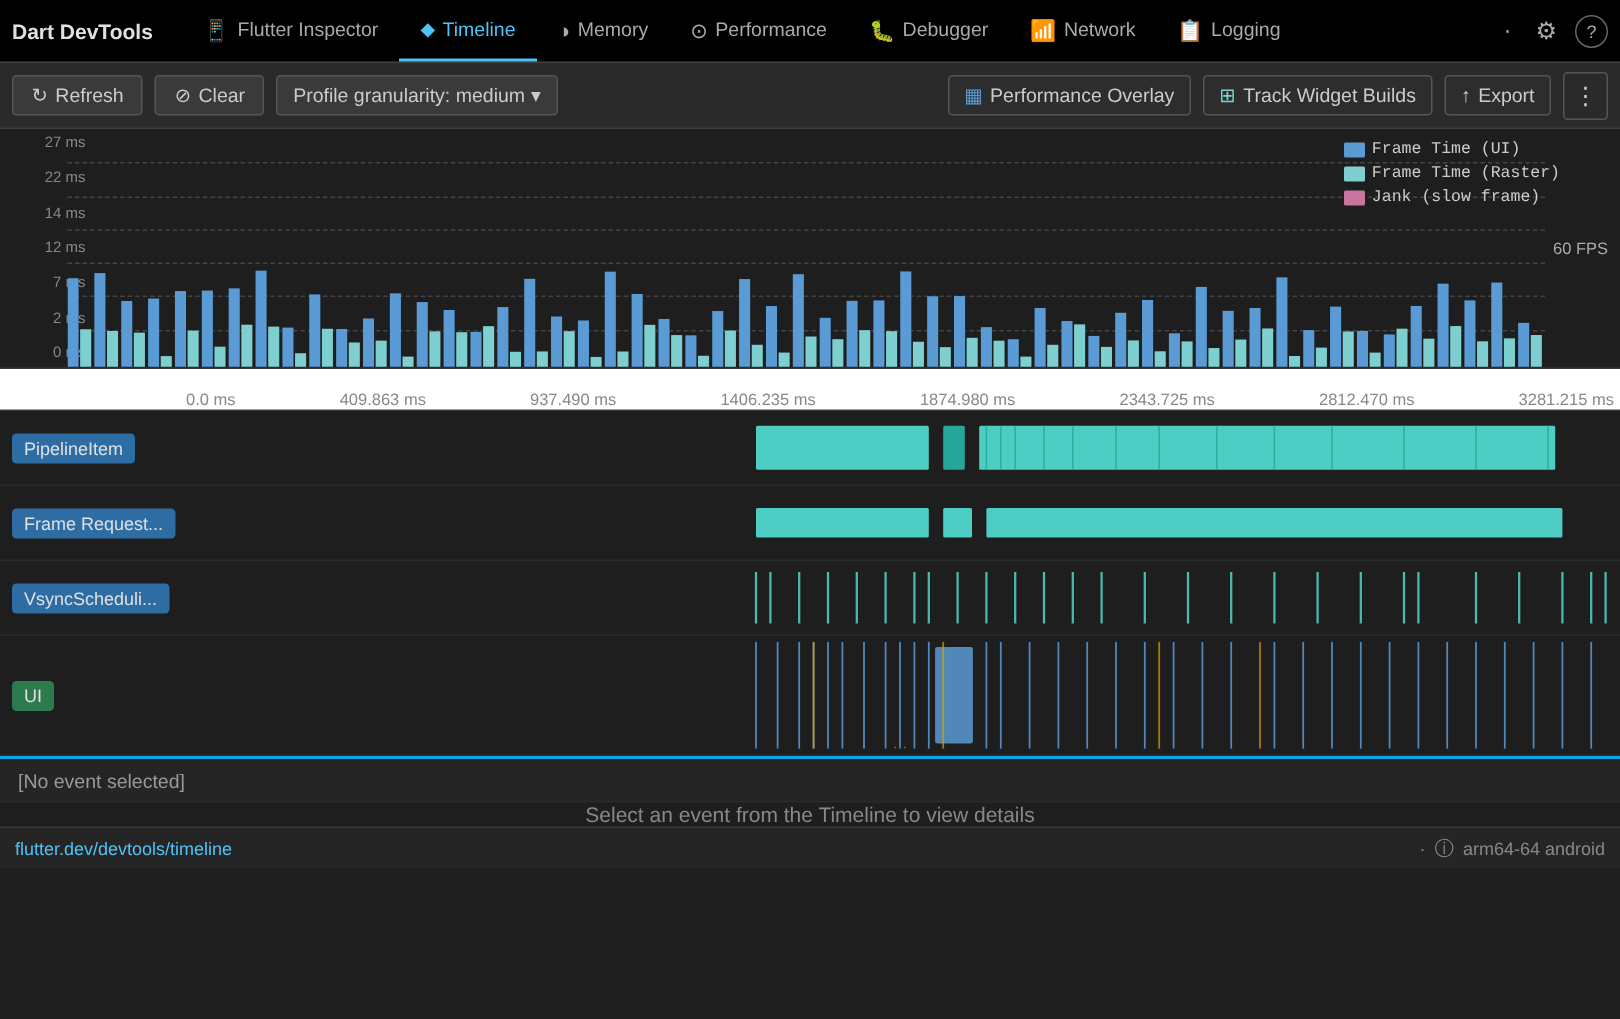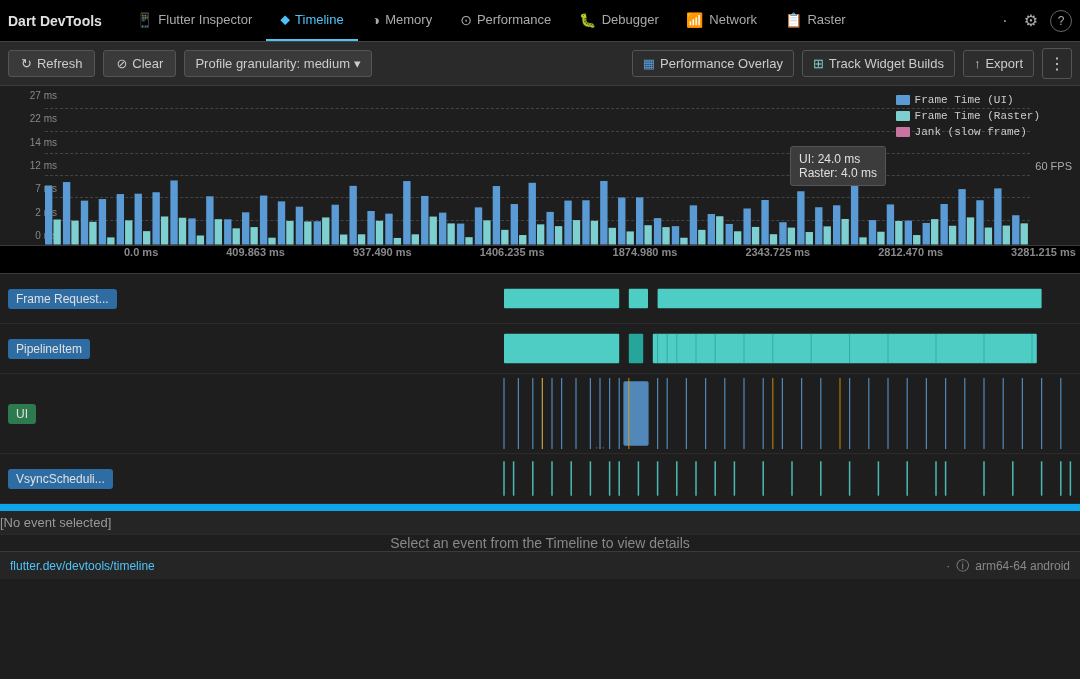--- a/index.html
+++ b/index.html
@@ -88,22 +88,22 @@
 
     
     .tooltip-box {
       position: absolute; background: #3c3c3c; border: 1px solid #555;
       border-radius: 3px; padding: 5px 8px; font-size: 12px; color: #e0e0e0;
       pointer-events: none; z-index: 10;
     }
 
     
     .timeline-header {
-      display: flex; background: #000000; height: 28px; align-items: flex-start;
-      border-bottom: 1px solid #3a3a3a; font-size: 11px; color: #888; font-weight: bold;
+      display: flex; background: #ffffff; height: 28px; align-items: flex-end;
+      border-bottom: 1px solid #3a3a3a; font-size: 11px; color: #888;
     }
     .tl-label-col { width: 120px; flex-shrink: 0; padding-left: 8px; }
     .tl-time-row { flex: 1; display: flex; justify-content: space-between; padding: 0 4px; }
     .tl-time-mark { font-size: 11px; color: #888; }
 
     
     .timeline-rows { background: #1e1e1e; overflow: hidden; }
     .tl-row {
       display: flex; align-items: center; height: 50px; border-bottom: 1px solid #2a2a2a;
     }
@@ -111,21 +111,21 @@
       width: 120px; flex-shrink: 0; padding-left: 8px;
     }
     .tl-row-label span {
       background: #2e6da4; color: #e0e0e0; padding: 3px 8px; border-radius: 3px;
       font-size: 12px; display: inline-block;
     }
     .tl-row-content { flex: 1; height: 100%; position: relative; overflow: hidden; }
 
     
     .event-detail {
-      background: #252525; border-top: 7px solid #0ea5e9; padding: 8px 0;
+      background: #252525; border-top: 2px solid #0ea5e9; padding: 8px 12px;
       font-size: 13px; color: #999; height: 30px; display: flex; align-items: center;
     }
 
     
     .bottom-section {
       flex: 1; display: flex; align-items: center; justify-content: center;
       background: #1e1e1e; color: #888; font-size: 14px;
       border-top: 1px solid #2a2a2a;
     }
 
@@ -168,21 +168,21 @@
     <div class="nav-tab">
       <span class="nav-tab-icon">🐛</span>
       <span>Debugger</span>
     </div>
     <div class="nav-tab">
       <span class="nav-tab-icon">📶</span>
       <span>Network</span>
     </div>
     <div class="nav-tab">
       <span class="nav-tab-icon">📋</span>
-      <span>Raster</span>
+      <span>Logging</span>
     </div>
   </div>
   <div class="nav-spacer"></div>
   <div class="nav-icons">
     <button class="nav-icon-btn">·</button>
     <button class="nav-icon-btn">⚙</button>
     <button class="nav-icon-btn" style="border:1px solid #666;border-radius:50%;width:22px;height:22px;display:flex;align-items:center;justify-content:center;font-size:12px;">?</button>
   </div>
 </div>
 
@@ -412,55 +412,37 @@
     <div class="legend-item">
       <div class="legend-color" style="background:#7ecfcf;"></div>
       <span>Frame Time (Raster)</span>
     </div>
     <div class="legend-item">
       <div class="legend-color" style="background:#c774a0;"></div>
       <span>Jank (slow frame)</span>
     </div>
   </div>
 
-  <div class="tooltip-box" style="left:790px;top:60px;">
-    <div>UI: 24.0 ms</div>
-    <div>Raster: 4.0 ms</div>
-  </div>
 </div>
 
 <div class="timeline-header">
   <div class="tl-label-col"></div>
   <div class="tl-time-row">
     <span class="tl-time-mark">0.0 ms</span>
     <span class="tl-time-mark">409.863 ms</span>
     <span class="tl-time-mark">937.490 ms</span>
     <span class="tl-time-mark">1406.235 ms</span>
     <span class="tl-time-mark">1874.980 ms</span>
     <span class="tl-time-mark">2343.725 ms</span>
     <span class="tl-time-mark">2812.470 ms</span>
     <span class="tl-time-mark">3281.215 ms</span>
   </div>
 </div>
 
 <div class="timeline-rows">
-
-  <div class="tl-row">
-    <div class="tl-row-label">
-      <span>Frame Request...</span>
-    </div>
-    <div class="tl-row-content">
-      <svg width="100%" height="100%">
-
-        <rect x="40%" y="30%" width="12%" height="40%" fill="#4ecdc4" rx="1"></rect>
-        <rect x="53%" y="30%" width="2%" height="40%" fill="#4ecdc4" rx="1"></rect>
-        <rect x="56%" y="30%" width="40%" height="40%" fill="#4ecdc4" rx="1"></rect>
-      </svg>
-    </div>
-  </div>
 
   <div class="tl-row">
     <div class="tl-row-label">
       <span>PipelineItem</span>
     </div>
     <div class="tl-row-content">
       <svg width="100%" height="100%">
         <rect x="40%" y="20%" width="12%" height="60%" fill="#4ecdc4" rx="1"></rect>
         <rect x="53%" y="20%" width="1.5%" height="60%" fill="#26a69a" rx="1"></rect>
         <rect x="55.5%" y="20%" width="40%" height="60%" fill="#4ecdc4" rx="1"></rect>
@@ -477,74 +459,30 @@
           <line x1="76%" y1="20%" x2="76%" y2="80%"></line>
           <line x1="80%" y1="20%" x2="80%" y2="80%"></line>
           <line x1="85%" y1="20%" x2="85%" y2="80%"></line>
           <line x1="90%" y1="20%" x2="90%" y2="80%"></line>
           <line x1="95%" y1="20%" x2="95%" y2="80%"></line>
         </g>
       </svg>
     </div>
   </div>
 
-  <div class="tl-row" style="height:80px;">
+  <div class="tl-row">
     <div class="tl-row-label">
-      <span style="background:#2e7a4f;">UI</span>
+      <span>Frame Request...</span>
     </div>
     <div class="tl-row-content">
       <svg width="100%" height="100%">
-        <g stroke="#5b9bd5" stroke-width="1.2" opacity="0.85">
-          <line x1="40%" y1="5%" x2="40%" y2="95%"></line>
-          <line x1="41.5%" y1="5%" x2="41.5%" y2="95%"></line>
-          <line x1="43%" y1="5%" x2="43%" y2="95%"></line>
-          <line x1="44%" y1="5%" x2="44%" y2="95%"></line>
-          <line x1="45%" y1="5%" x2="45%" y2="95%"></line>
-          <line x1="46%" y1="5%" x2="46%" y2="95%"></line>
-          <line x1="47.5%" y1="5%" x2="47.5%" y2="95%"></line>
-          <line x1="49%" y1="5%" x2="49%" y2="95%"></line>
-          <line x1="50%" y1="5%" x2="50%" y2="95%"></line>
-          <line x1="51%" y1="5%" x2="51%" y2="95%"></line>
-          <line x1="52%" y1="5%" x2="52%" y2="95%"></line>
-
-          <rect x="52.5%" y="10%" width="2.5%" height="80%" fill="#5b9bd5" rx="1"></rect>
-          <line x1="56%" y1="5%" x2="56%" y2="95%"></line>
-          <line x1="57%" y1="5%" x2="57%" y2="95%"></line>
-          <line x1="59%" y1="5%" x2="59%" y2="95%"></line>
-          <line x1="61%" y1="5%" x2="61%" y2="95%"></line>
-          <line x1="63%" y1="5%" x2="63%" y2="95%"></line>
-          <line x1="65%" y1="5%" x2="65%" y2="95%"></line>
-          <line x1="67%" y1="5%" x2="67%" y2="95%"></line>
-          <line x1="69%" y1="5%" x2="69%" y2="95%"></line>
-          <line x1="71%" y1="5%" x2="71%" y2="95%"></line>
-
-        </g>
-        <g stroke="#e8a000" stroke-width="1.2" opacity="0.7">
-          <line x1="44%" y1="5%" x2="44%" y2="95%"></line>
-          <line x1="53%" y1="5%" x2="53%" y2="95%"></line>
-          <line x1="68%" y1="5%" x2="68%" y2="95%"></line>
-          <line x1="75%" y1="5%" x2="75%" y2="95%"></line>
-        </g>
-        <g stroke="#5b9bd5" stroke-width="1.2" opacity="0.85">
-          <line x1="73%" y1="5%" x2="73%" y2="95%"></line>
-          <line x1="76%" y1="5%" x2="76%" y2="95%"></line>
-          <line x1="78%" y1="5%" x2="78%" y2="95%"></line>
-          <line x1="80%" y1="5%" x2="80%" y2="95%"></line>
-          <line x1="82%" y1="5%" x2="82%" y2="95%"></line>
-          <line x1="84%" y1="5%" x2="84%" y2="95%"></line>
-          <line x1="86%" y1="5%" x2="86%" y2="95%"></line>
-          <line x1="88%" y1="5%" x2="88%" y2="95%"></line>
-          <line x1="90%" y1="5%" x2="90%" y2="95%"></line>
-          <line x1="92%" y1="5%" x2="92%" y2="95%"></line>
-          <line x1="94%" y1="5%" x2="94%" y2="95%"></line>
-          <line x1="96%" y1="5%" x2="96%" y2="95%"></line>
-          <line x1="98%" y1="5%" x2="98%" y2="95%"></line>
-        </g>
-
-        <text x="50%" y="98%" text-anchor="middle" fill="#666" font-size="10">⋯</text>
+
+        <rect x="40%" y="30%" width="12%" height="40%" fill="#4ecdc4" rx="1"></rect>
+        <rect x="53%" y="30%" width="2%" height="40%" fill="#4ecdc4" rx="1"></rect>
+        <rect x="56%" y="30%" width="40%" height="40%" fill="#4ecdc4" rx="1"></rect>
       </svg>
     </div>
   </div>
 
   <div class="tl-row">
     <div class="tl-row-label">
       <span>VsyncScheduli...</span>
     </div>
     <div class="tl-row-content">
       <svg width="100%" height="100%">
@@ -573,20 +511,78 @@
           <line x1="86%" y1="15%" x2="86%" y2="85%"></line>
           <line x1="90%" y1="15%" x2="90%" y2="85%"></line>
           <line x1="93%" y1="15%" x2="93%" y2="85%"></line>
           <line x1="96%" y1="15%" x2="96%" y2="85%"></line>
           <line x1="98%" y1="15%" x2="98%" y2="85%"></line>
           <line x1="99%" y1="15%" x2="99%" y2="85%"></line>
         </g>
       </svg>
     </div>
   </div>
+
+  <div class="tl-row" style="height:80px;">
+    <div class="tl-row-label">
+      <span style="background:#2e7a4f;">UI</span>
+    </div>
+    <div class="tl-row-content">
+      <svg width="100%" height="100%">
+        <g stroke="#5b9bd5" stroke-width="1.2" opacity="0.85">
+          <line x1="40%" y1="5%" x2="40%" y2="95%"></line>
+          <line x1="41.5%" y1="5%" x2="41.5%" y2="95%"></line>
+          <line x1="43%" y1="5%" x2="43%" y2="95%"></line>
+          <line x1="44%" y1="5%" x2="44%" y2="95%"></line>
+          <line x1="45%" y1="5%" x2="45%" y2="95%"></line>
+          <line x1="46%" y1="5%" x2="46%" y2="95%"></line>
+          <line x1="47.5%" y1="5%" x2="47.5%" y2="95%"></line>
+          <line x1="49%" y1="5%" x2="49%" y2="95%"></line>
+          <line x1="50%" y1="5%" x2="50%" y2="95%"></line>
+          <line x1="51%" y1="5%" x2="51%" y2="95%"></line>
+          <line x1="52%" y1="5%" x2="52%" y2="95%"></line>
+
+          <rect x="52.5%" y="10%" width="2.5%" height="80%" fill="#5b9bd5" rx="1"></rect>
+          <line x1="56%" y1="5%" x2="56%" y2="95%"></line>
+          <line x1="57%" y1="5%" x2="57%" y2="95%"></line>
+          <line x1="59%" y1="5%" x2="59%" y2="95%"></line>
+          <line x1="61%" y1="5%" x2="61%" y2="95%"></line>
+          <line x1="63%" y1="5%" x2="63%" y2="95%"></line>
+          <line x1="65%" y1="5%" x2="65%" y2="95%"></line>
+          <line x1="67%" y1="5%" x2="67%" y2="95%"></line>
+          <line x1="69%" y1="5%" x2="69%" y2="95%"></line>
+          <line x1="71%" y1="5%" x2="71%" y2="95%"></line>
+
+        </g>
+        <g stroke="#e8a000" stroke-width="1.2" opacity="0.7">
+          <line x1="44%" y1="5%" x2="44%" y2="95%"></line>
+          <line x1="53%" y1="5%" x2="53%" y2="95%"></line>
+          <line x1="68%" y1="5%" x2="68%" y2="95%"></line>
+          <line x1="75%" y1="5%" x2="75%" y2="95%"></line>
+        </g>
+        <g stroke="#5b9bd5" stroke-width="1.2" opacity="0.85">
+          <line x1="73%" y1="5%" x2="73%" y2="95%"></line>
+          <line x1="76%" y1="5%" x2="76%" y2="95%"></line>
+          <line x1="78%" y1="5%" x2="78%" y2="95%"></line>
+          <line x1="80%" y1="5%" x2="80%" y2="95%"></line>
+          <line x1="82%" y1="5%" x2="82%" y2="95%"></line>
+          <line x1="84%" y1="5%" x2="84%" y2="95%"></line>
+          <line x1="86%" y1="5%" x2="86%" y2="95%"></line>
+          <line x1="88%" y1="5%" x2="88%" y2="95%"></line>
+          <line x1="90%" y1="5%" x2="90%" y2="95%"></line>
+          <line x1="92%" y1="5%" x2="92%" y2="95%"></line>
+          <line x1="94%" y1="5%" x2="94%" y2="95%"></line>
+          <line x1="96%" y1="5%" x2="96%" y2="95%"></line>
+          <line x1="98%" y1="5%" x2="98%" y2="95%"></line>
+        </g>
+
+        <text x="50%" y="98%" text-anchor="middle" fill="#666" font-size="10">⋯</text>
+      </svg>
+    </div>
+  </div>
 </div>
 
 <div class="event-detail">
   <span>[No event selected]</span>
 </div>
 
 <div class="bottom-section">
   <span>Select an event from the Timeline to view details</span>
 </div>
 

